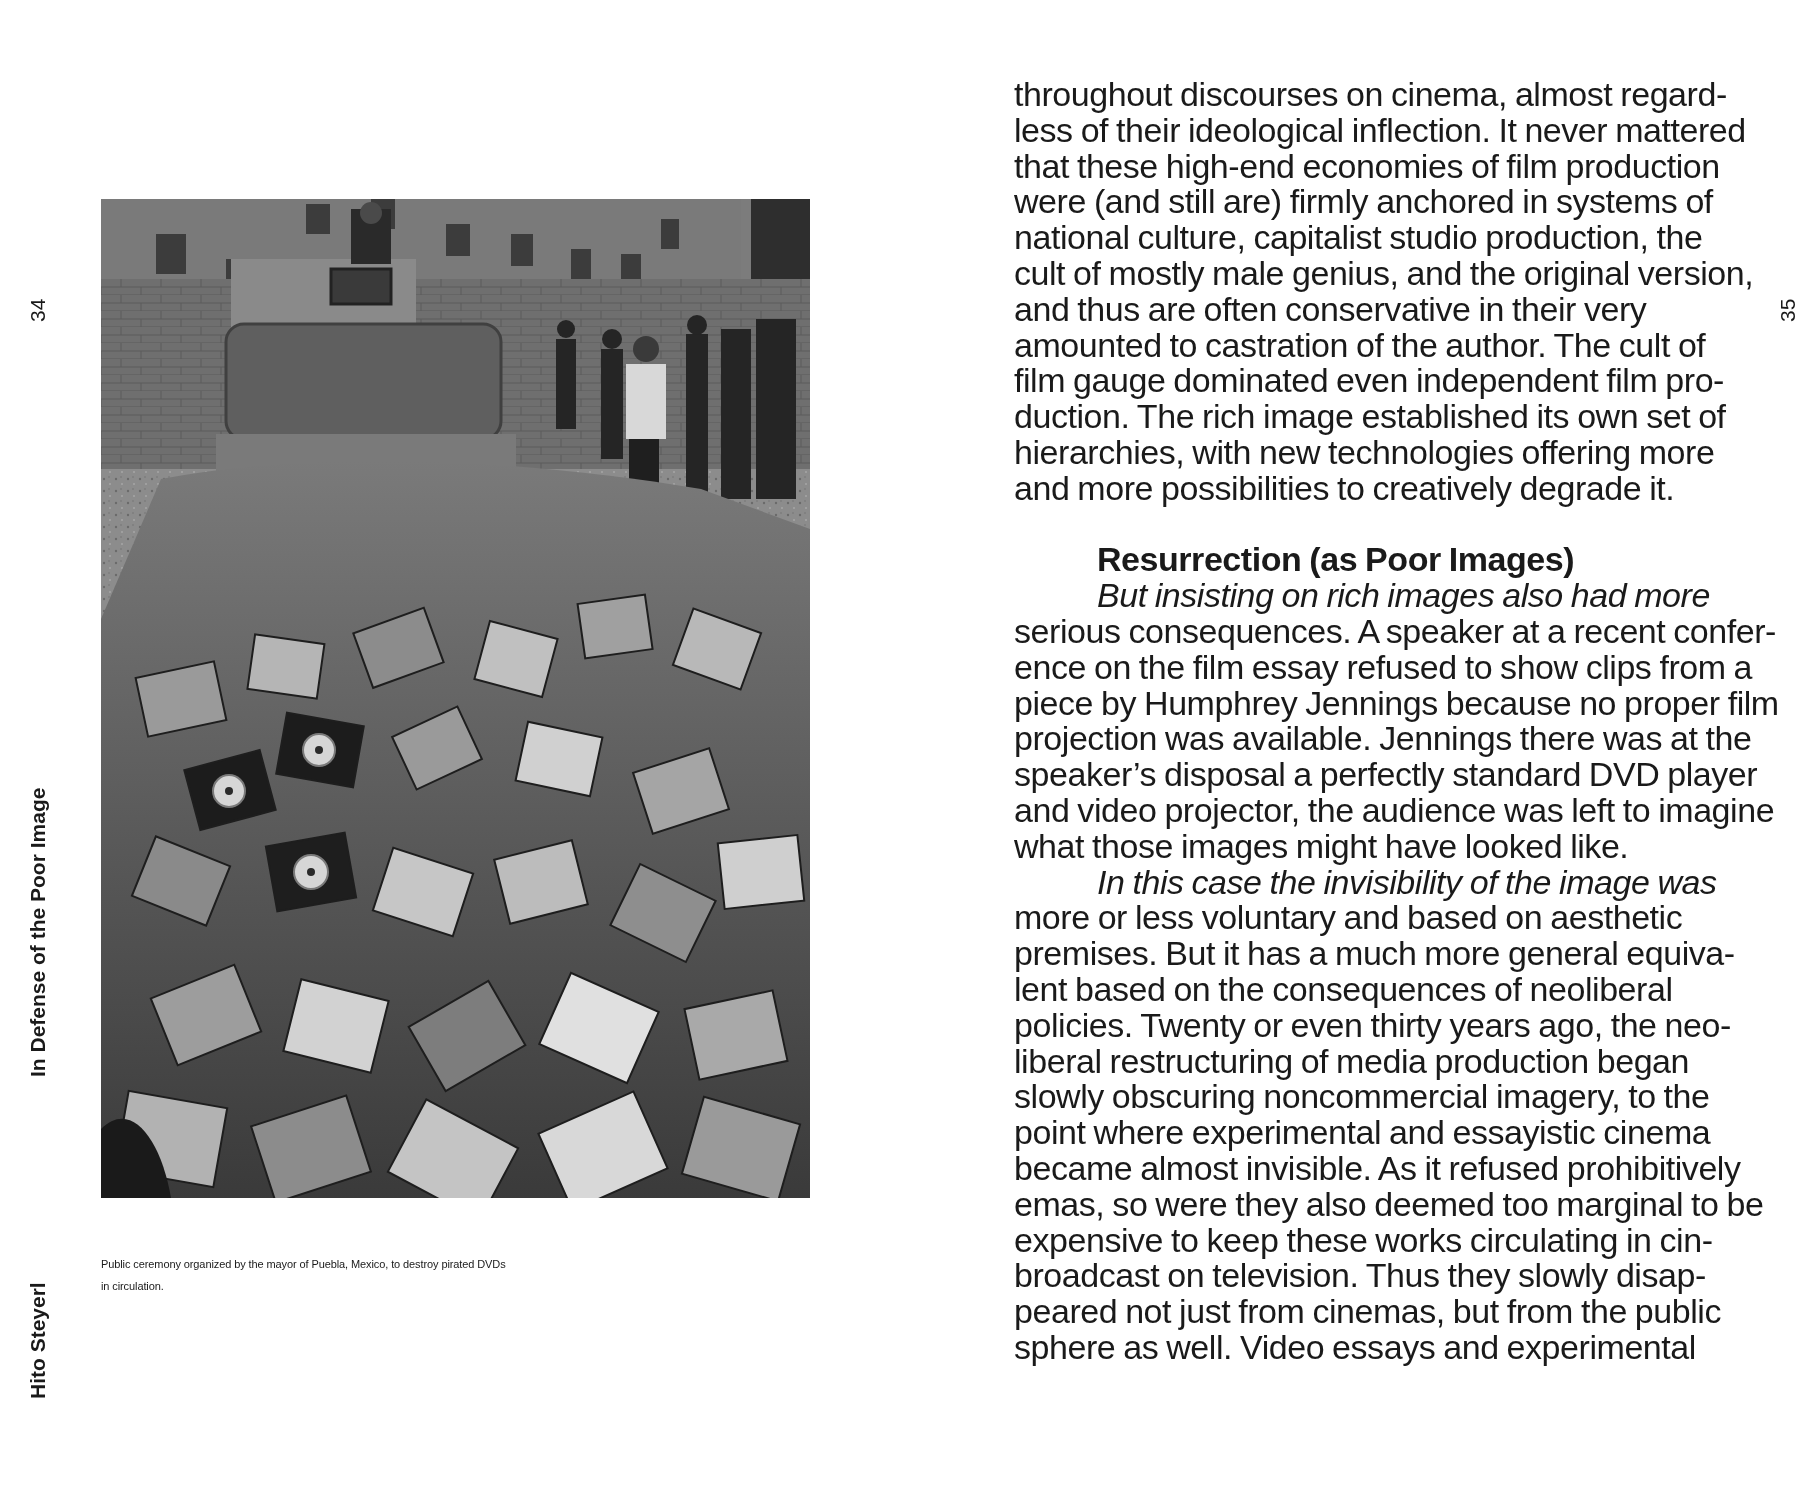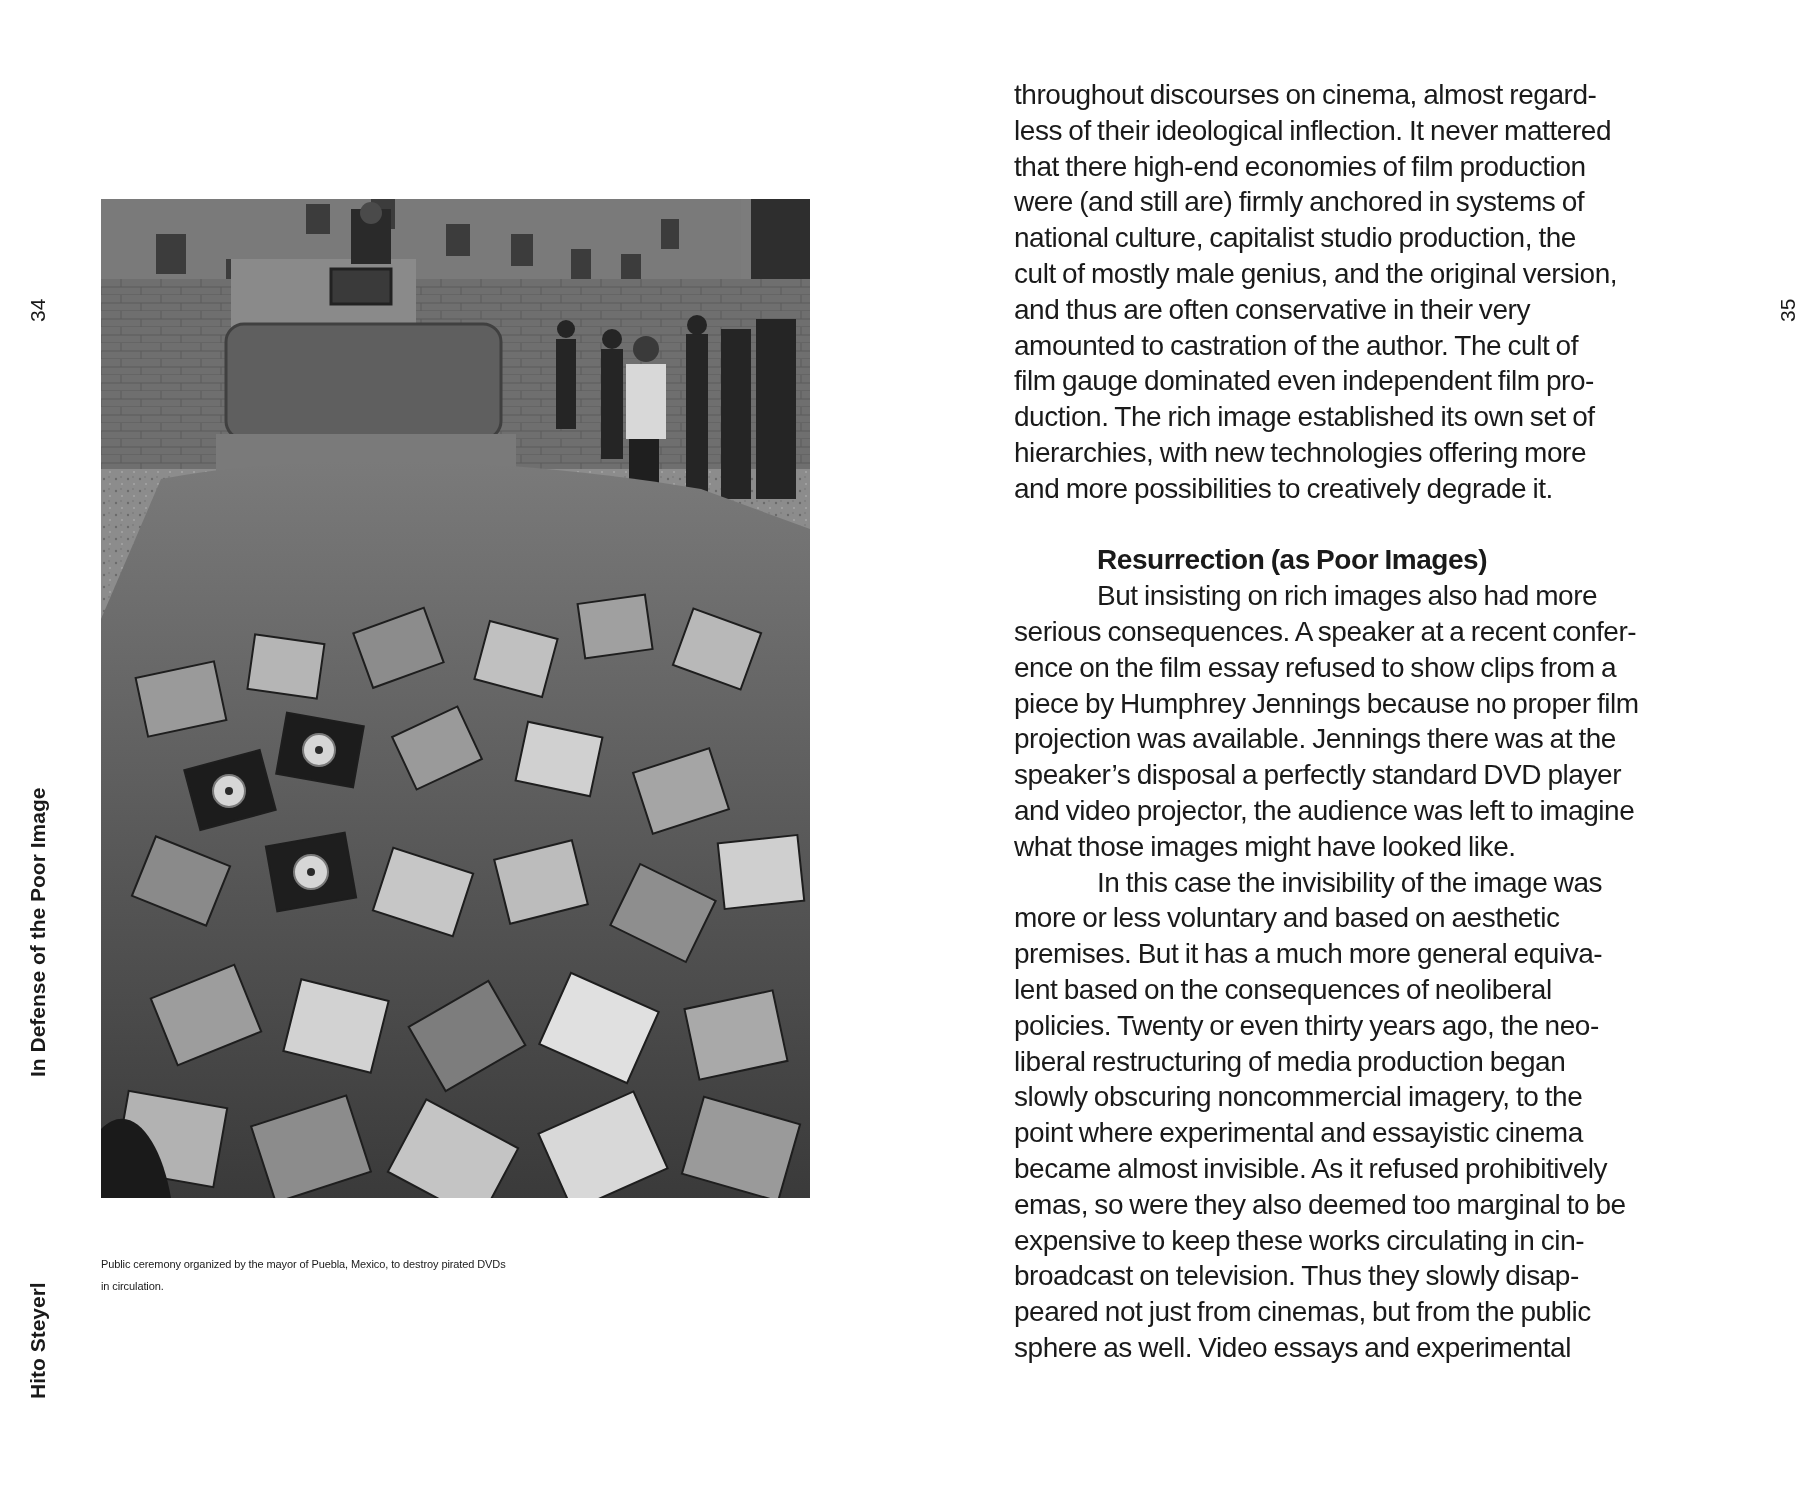--- a/index.html
+++ b/index.html
@@ -62,27 +62,27 @@
       line-height: 22px;
       letter-spacing: -0.1px;
     }
 
     
     .body-text {
       position: absolute;
       left: 1014px;
       top: 77px;
       width: 720px;
-      font-size: 28px;
+      font-size: 34px;
       line-height: 35.8px;
       letter-spacing: -0.45px;
       word-spacing: -1px;
     }
     .line { display: block; white-space: nowrap; height: 35.8px; }
-    .line.indent { padding-left: 83px; }
+    .line.indent { padding-left: 83px; font-style: italic; }
     .line.heading { font-weight: bold; padding-left: 83px; }
     .line.blank { height: 35.8px; }
   </style>
 </head>
 <body>
 
 <div class="spread">
 
   <div class="page page-left">
     <div class="vert folio-left">34</div>
@@ -206,21 +206,21 @@
     </div>
   </div>
 
   <div class="page page-right">
     <div class="vert folio-right" style="left: 866px;">35</div>
   </div>
 
   <div class="body-text" id="body-text">
       <span class="line">throughout discourses on cinema, almost regard-</span>
       <span class="line">less of their ideological inflection. It never mattered</span>
-      <span class="line">that there high-end economies of film production</span>
+      <span class="line">that these high-end economies of film production</span>
       <span class="line">were (and still are) firmly anchored in systems of</span>
       <span class="line">national culture, capitalist studio production, the</span>
       <span class="line">cult of mostly male genius, and the original version,</span>
       <span class="line">and thus are often conservative in their very</span>
       <span class="line">amounted to castration of the author. The cult of</span>
       <span class="line">film gauge dominated even independent film pro-</span>
       <span class="line">duction. The rich image established its own set of</span>
       <span class="line">hierarchies, with new technologies offering more</span>
       <span class="line">and more possibilities to creatively degrade it.</span>
       <span class="line blank"></span>

